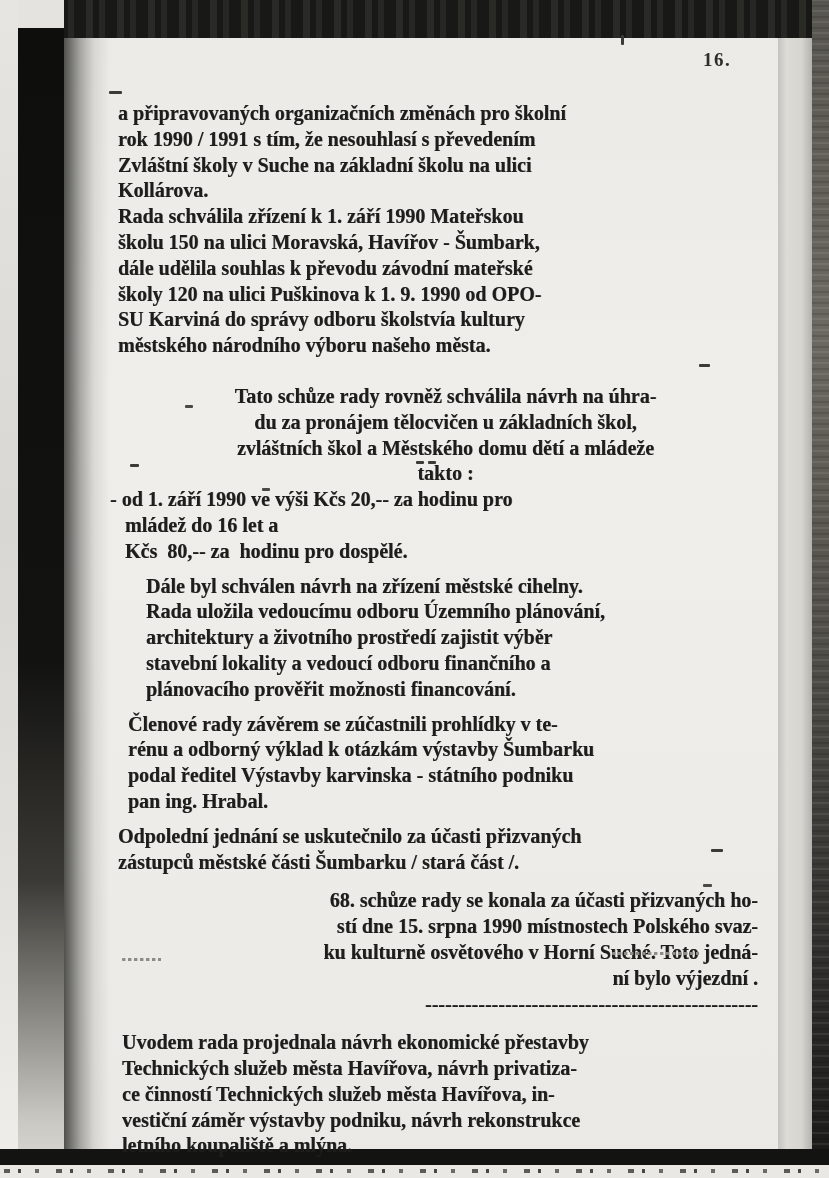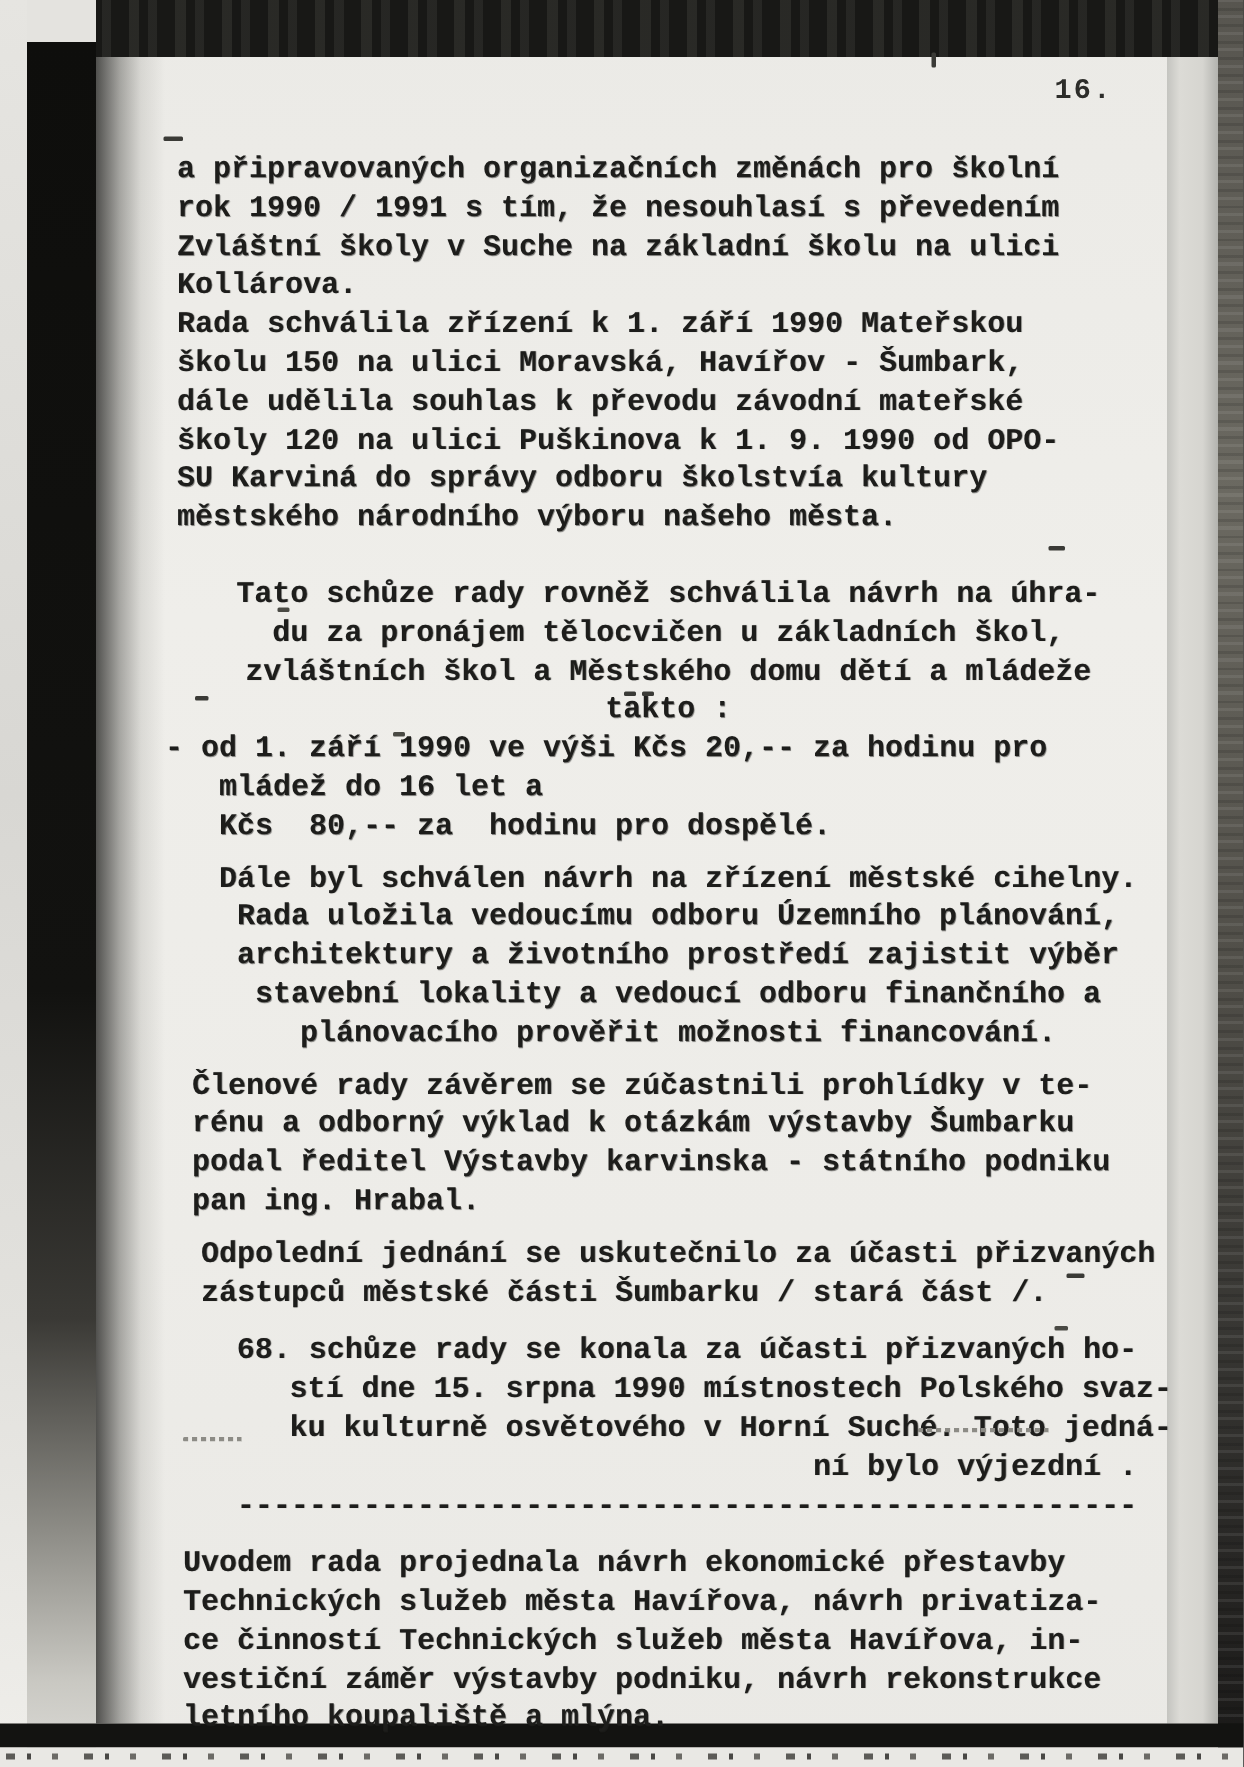--- a/index.html
+++ b/index.html
@@ -1,19 +1,19 @@
 <!DOCTYPE html>
 <html><head>
 <meta charset="utf-8">
 <style>
   html, body { margin:0; padding:0; background:#1a1a18; }
   .scan {
     position:relative; width:829px; height:1178px; overflow:hidden;
     background:linear-gradient(180deg,#ebeae6 0%, #efeeea 35%, #edece8 70%, #eae9e5 100%);
-    font-family:Liberation Mono, monospace;
+    font-family:Liberation Serif, serif;
   }
   
   .top-band {
     position:absolute; left:55px; right:0; top:0; height:38px; background:#181816;
     background-image:repeating-linear-gradient(90deg, rgba(120,120,110,0.18) 0 7px, rgba(0,0,0,0) 7px 13px, rgba(90,90,85,0.22) 13px 19px, rgba(0,0,0,0) 19px 31px);
   }
   .top-corner { position:absolute; left:0; top:0; width:64px; height:30px; background:#e4e3df; }
   .facing-sliver {
     position:absolute; left:0; top:0; width:18px; height:100%;
     background:linear-gradient(180deg,#e6e5e1 0%, #d8d7d3 45%, #e2e1dd 75%, #efeeea 100%);
@@ -48,23 +48,23 @@
   }
   .text-block {
     position:absolute; left:118px; top:101px; width:640px;
     font-size:20px; line-height:25.8px; font-weight:700; color:#1d1d1b;
     white-space:pre; text-shadow:0.5px 0.4px 0.5px rgba(35,35,32,0.55);
   }
   .paragraph { margin:0; }
   .text-block .paragraph:nth-child(1) { margin-left:0; }
   .text-block .paragraph:nth-child(2) { margin-top:25px;  margin-left:15px;text-align:center; }
   .text-block .paragraph:nth-child(3) { margin-left:-8px; }
-  .text-block .paragraph:nth-child(4) { margin-top:9px;  margin-left:28px;text-align:center; }
+  .text-block .paragraph:nth-child(4) { margin-top:9px;  margin-left:28px; }
   .text-block .paragraph:nth-child(5) { margin-top:9px;  margin-left:10px; }
-  .text-block .paragraph:nth-child(6) { margin-top:9px;  margin-left:16px; }
+  .text-block .paragraph:nth-child(6) { margin-top:9px;  margin-left:0; }
   .text-block .paragraph:nth-child(7) { margin-top:13px; margin-left:27px;text-align:right; }
   .text-block .paragraph:nth-child(8) { margin-top:13px; margin-left:4px; }
   .text-line { min-height:25.8px; }
   
   .mark { position:absolute; background:#3a3a36; border-radius:1px; }
   .mark.dots { background:none; border-top:3px dotted #8d8c86; }
 </style>
 </head>
 <body>
 

